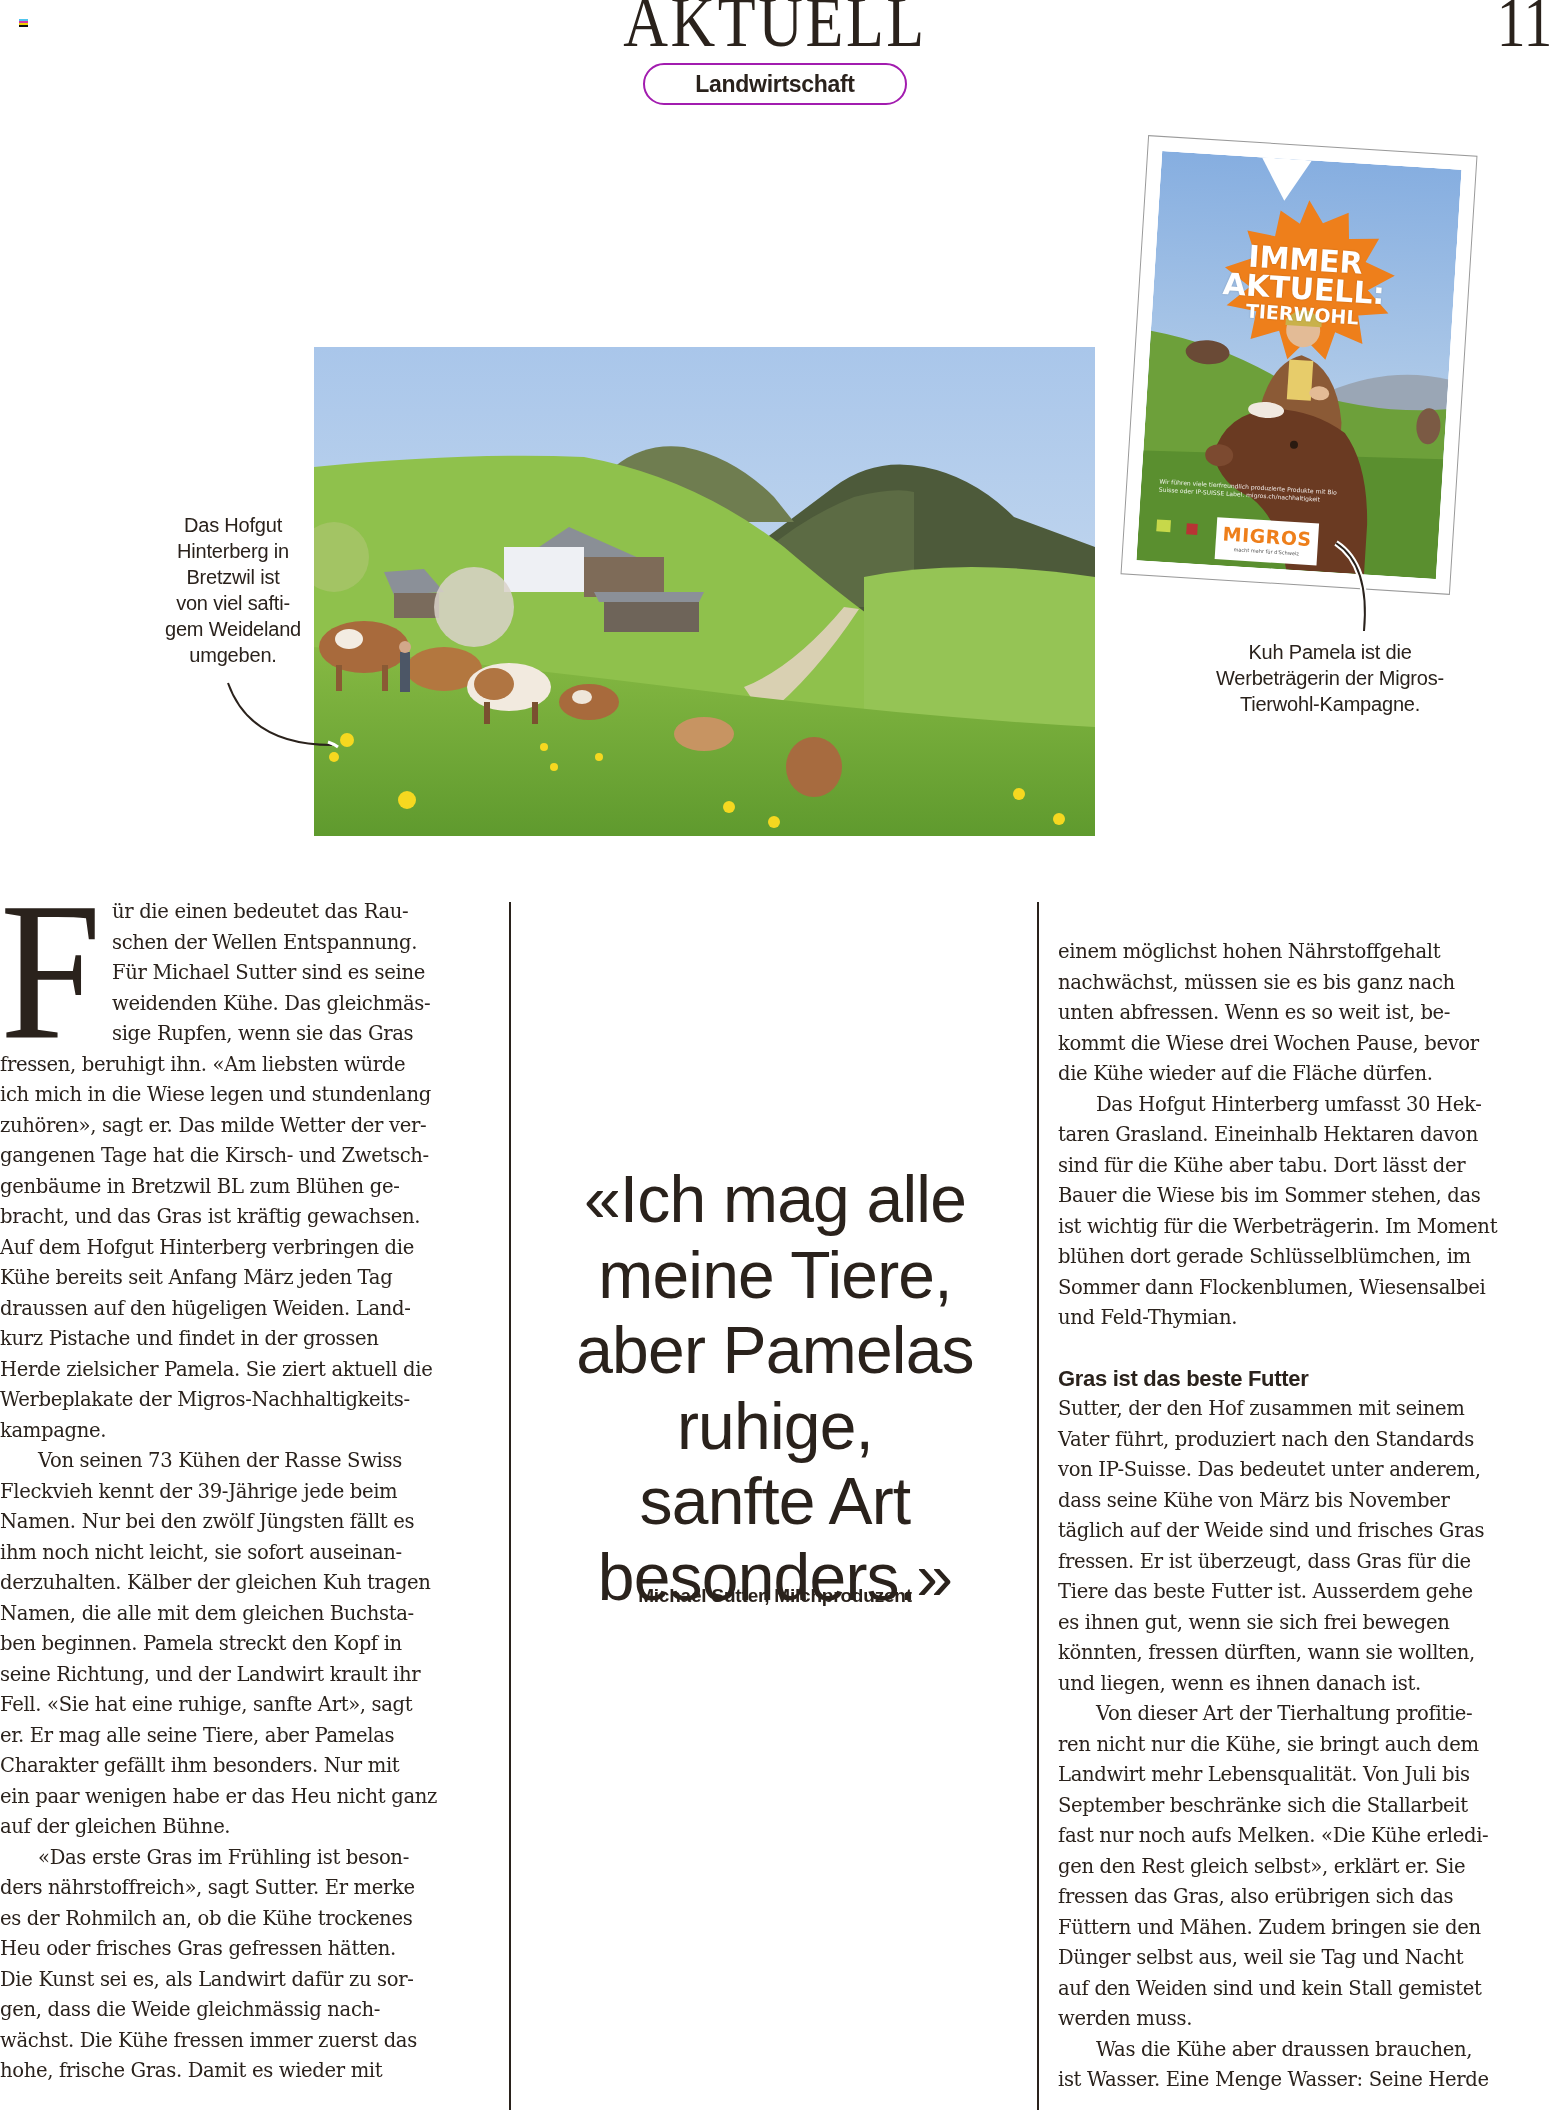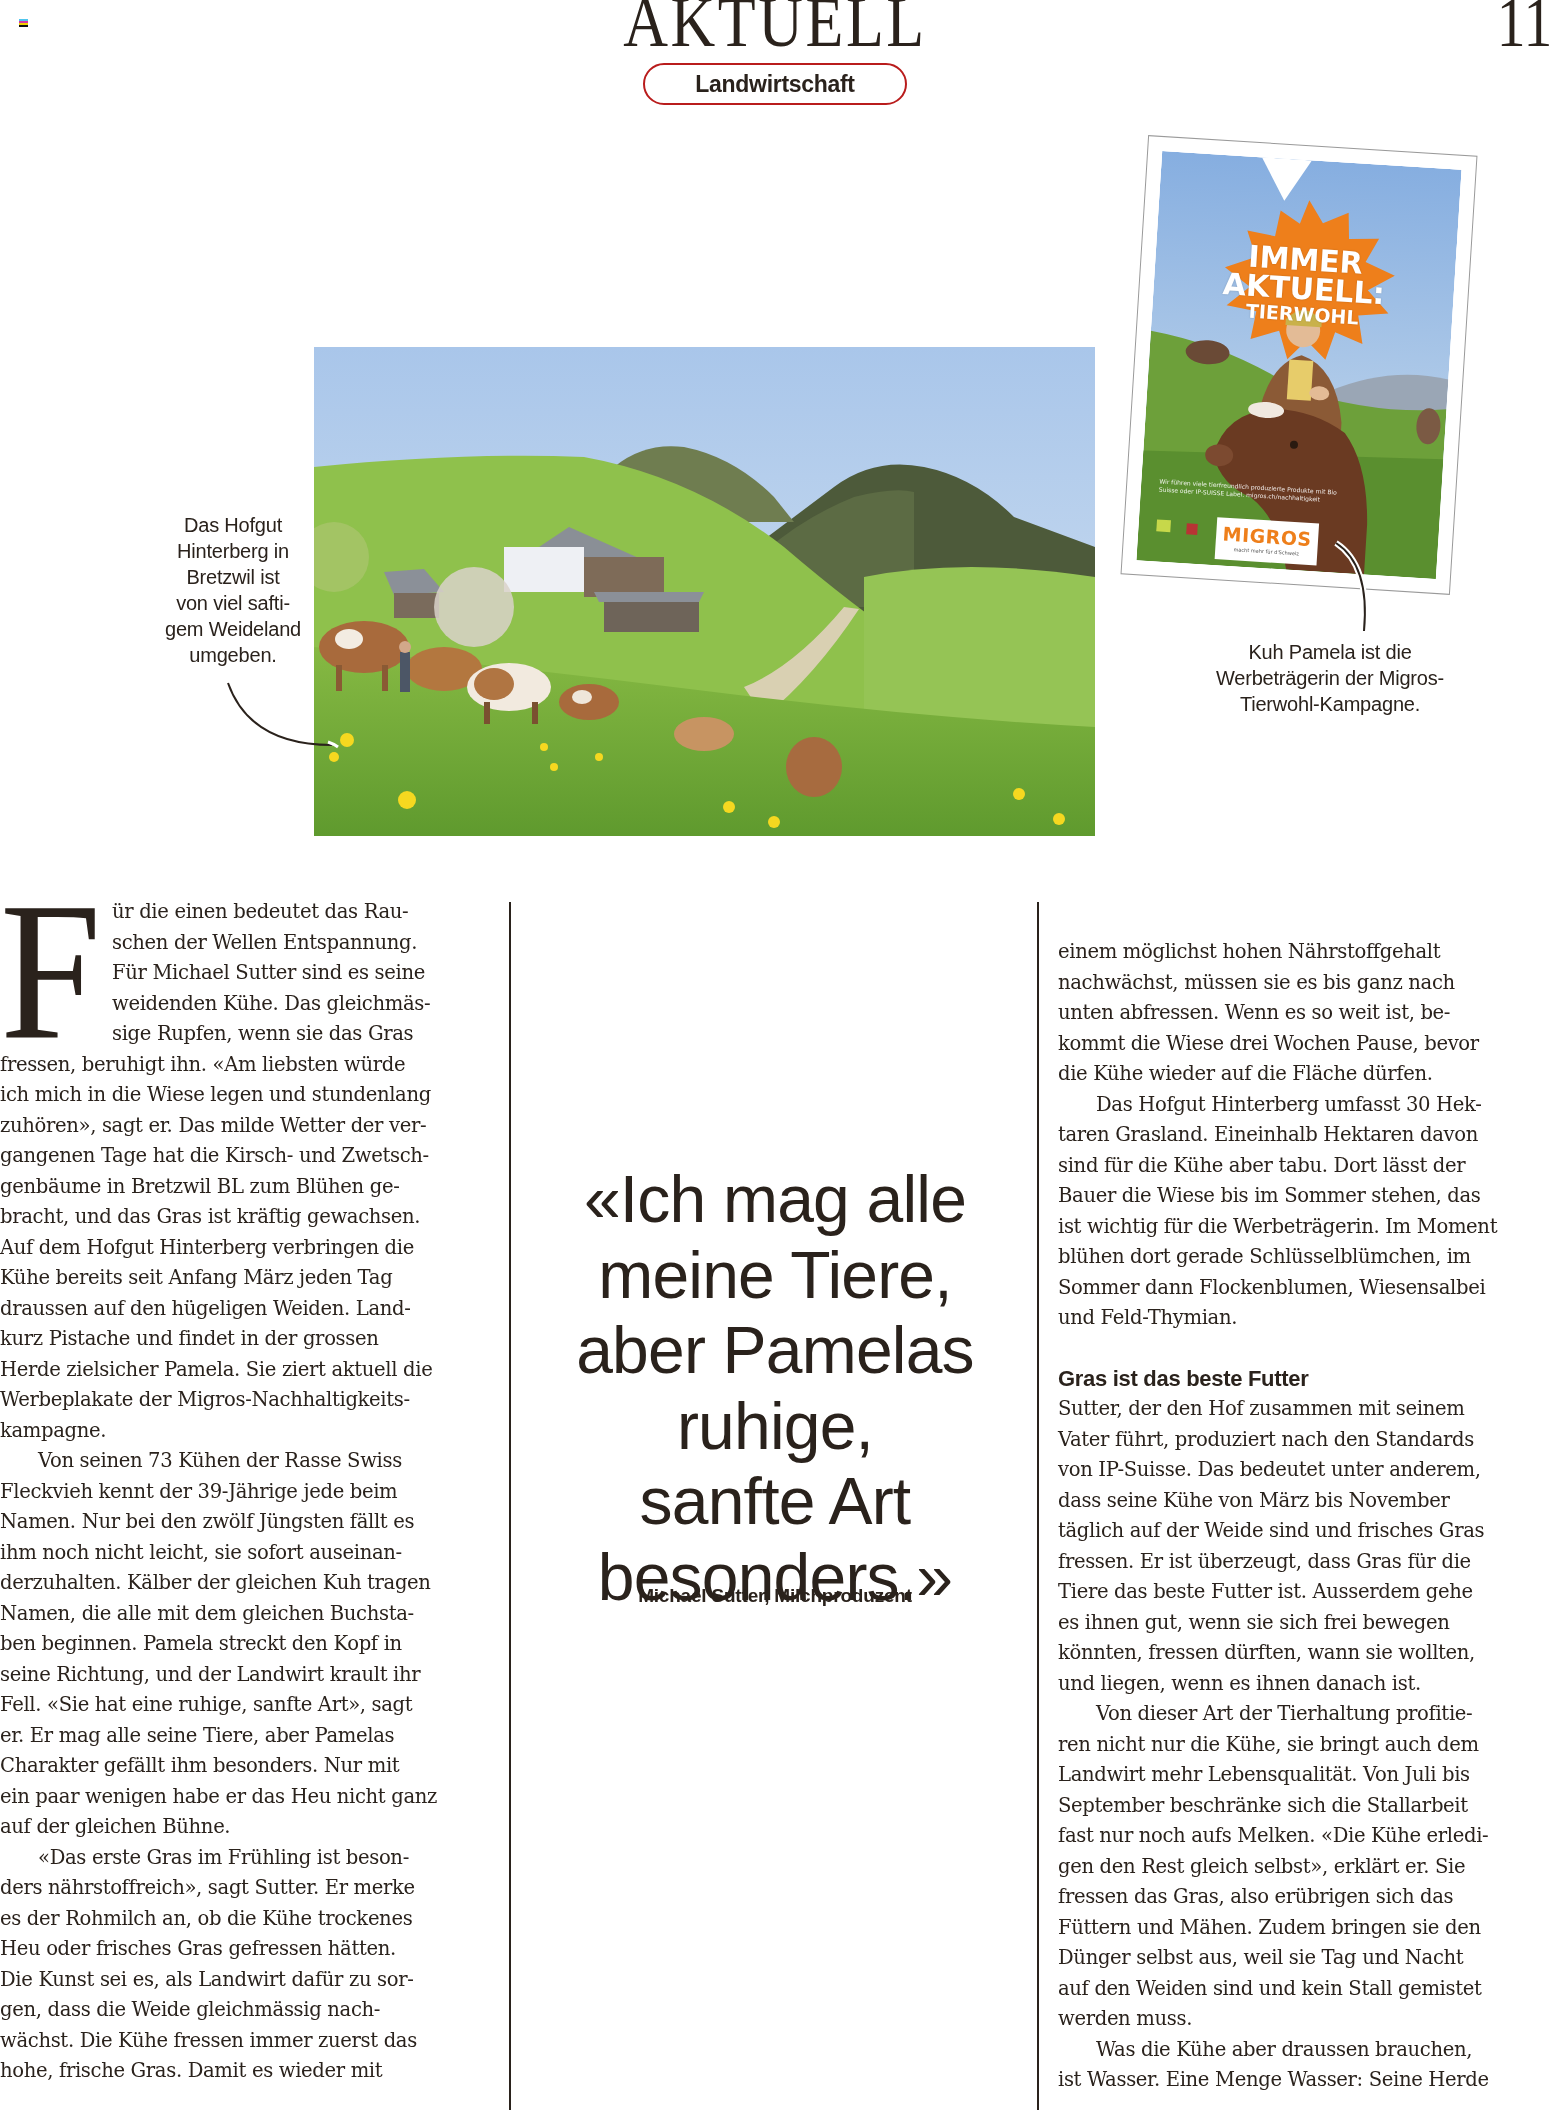--- a/index.html
+++ b/index.html
@@ -14,21 +14,21 @@
       font-family: "Liberation Serif", serif; font-size: 72px; letter-spacing: 3px;
       color: #2a221c; transform: scaleX(0.86); line-height: 1;
     }
     .page-number {
       position: absolute; right: -2px; top: -14px;
       font-family: "Liberation Serif", serif; font-size: 72px; line-height: 1;
       color: #2a221c; transform: scaleX(0.8); transform-origin: right top;
     }
     .rubric-pill {
       position: absolute; left: 643px; top: 63px; width: 264px; height: 42px;
-      border: 2px solid #b91c1c; border-radius: 21px;
+      border: 2px solid #a21caf; border-radius: 21px;
       display: flex; align-items: center; justify-content: center;
       font-family: "Liberation Sans", sans-serif; font-size: 23px; font-weight: 600;
       color: #2a221c; letter-spacing: -0.3px;
     }
 
     
     .photo {
       position: absolute; left: 314px; top: 347px; width: 781px; height: 489px; overflow: hidden;
       background: #9dc35a;
     }

